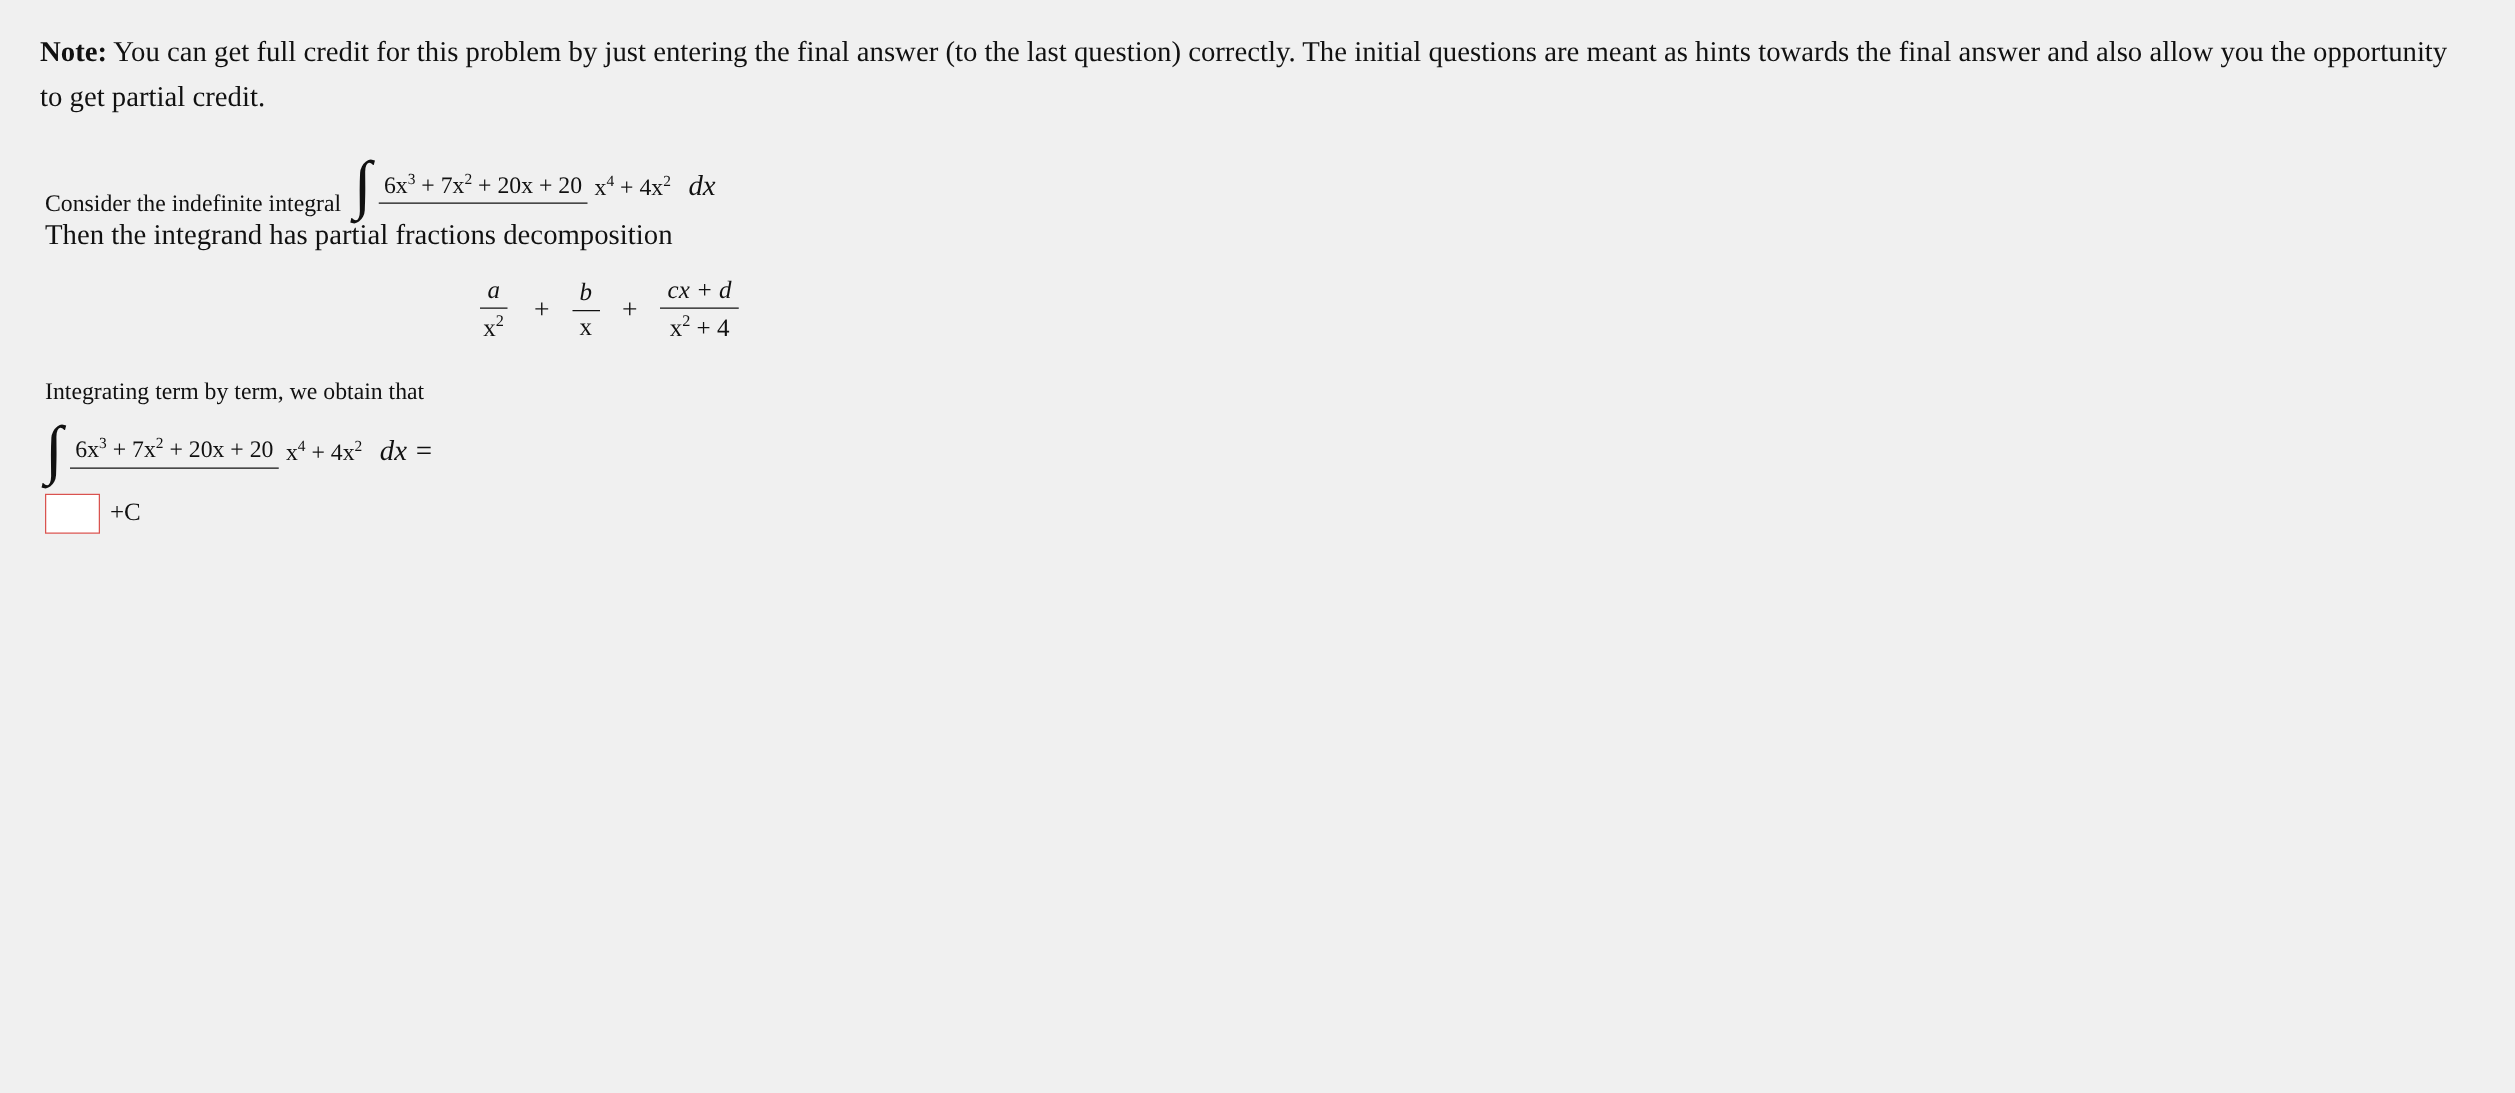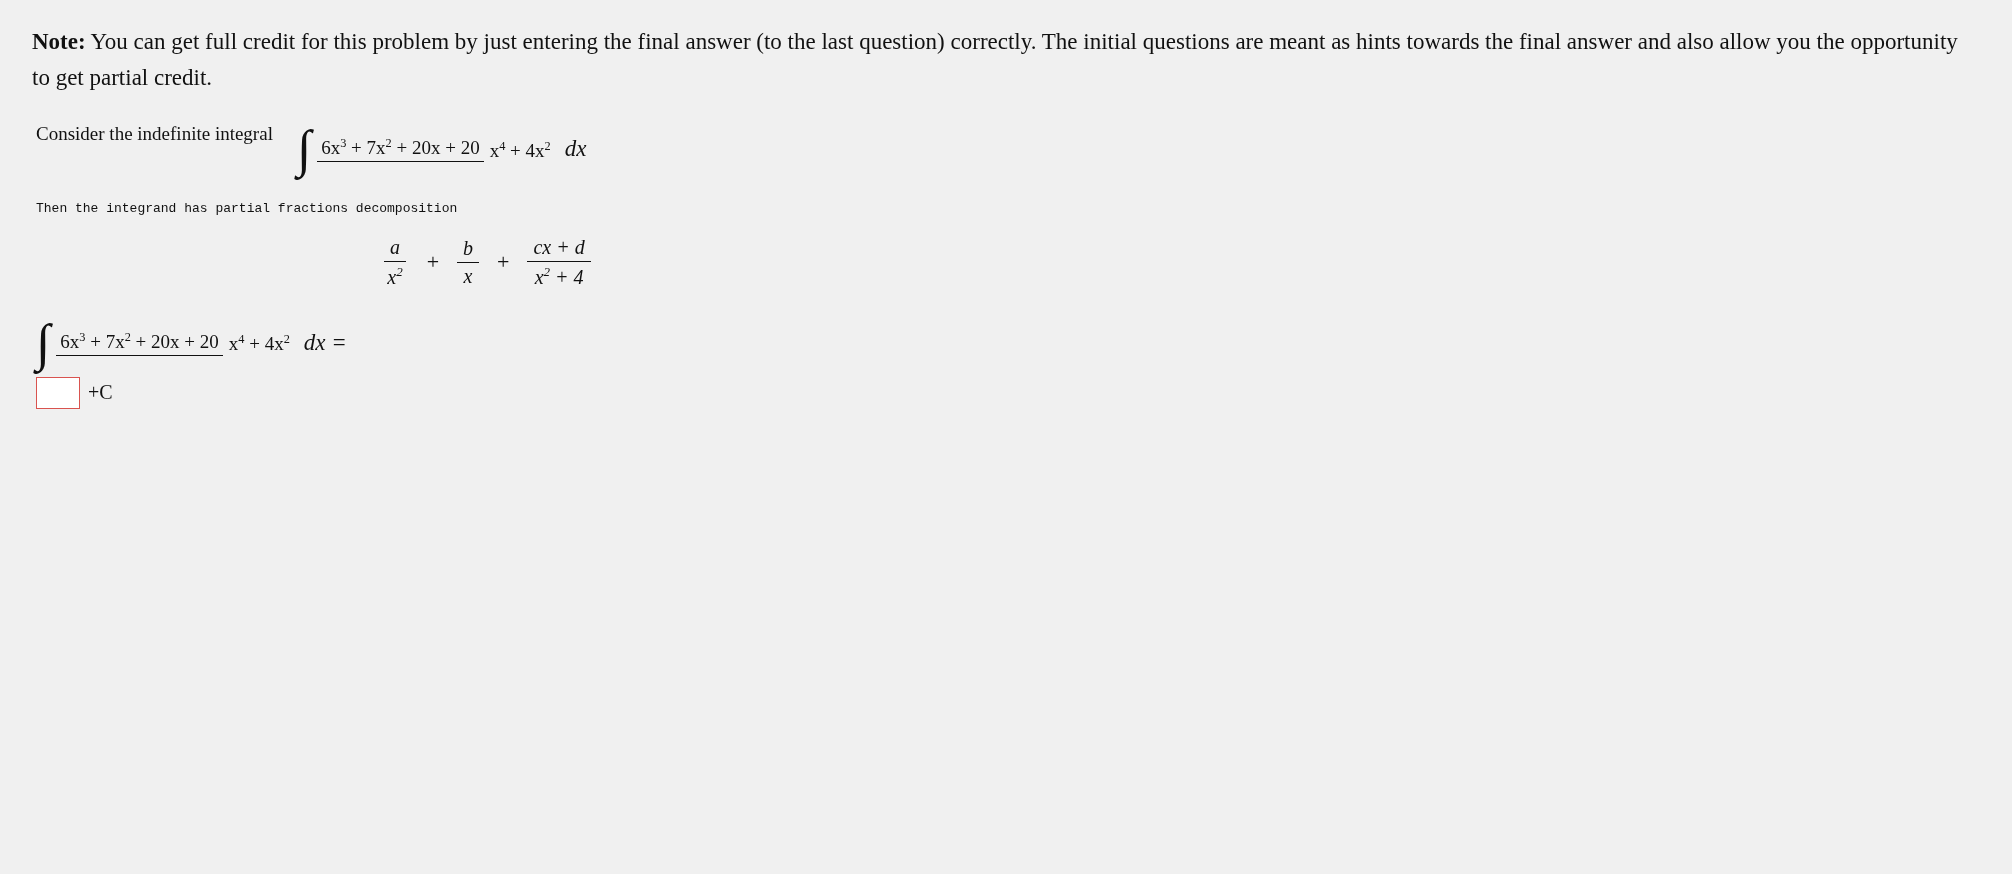--- a/index.html
+++ b/index.html
@@ -24,23 +24,23 @@
     .note-block strong {
       font-weight: bold;
     }
 
     .main-content {
       padding-left: 4px;
     }
 
     .consider-line {
       display: flex;
-      align-items: flex-start;
-      gap: 24px;
-      margin-bottom: 26px;
+      align-items: flex-end;
+      gap: 10px;
+      margin-bottom: 0;
       font-size: 19px;
     }
 
     .consider-text {
       font-size: 19px;
       white-space: nowrap;
     }
 
     .integral-block {
       display: inline-flex;
@@ -77,23 +77,22 @@
       white-space: nowrap;
     }
 
     .dx-label {
       font-style: italic;
       margin-left: 6px;
       font-size: 23px;
     }
 
     .then-line {
-      font-size: 13px;
+      font-size: 23px;
       margin-bottom: 20px;
-      font-family: Liberation Mono, monospace;
     }
 
     .partial-fraction-display {
       display: flex;
       justify-content: center;
       align-items: center;
       margin: 18px 0 28px 0;
       font-size: 20px;
       gap: 18px;
       max-width: 900px;
@@ -108,21 +107,20 @@
     .pf-numer {
       border-bottom: 1.5px solid #111;
       padding: 0 6px 2px 6px;
       text-align: center;
       font-style: italic;
     }
 
     .pf-denom {
       padding: 2px 6px 0 6px;
       text-align: center;
-      font-style: italic;
     }
 
     .plus-sign {
       font-size: 22px;
       margin-bottom: 2px;
     }
 
     .where-section {
       margin-top: 10px;
       font-size: 19px;
@@ -226,20 +224,21 @@
     </div>
     <span class="plus-sign">+</span>
     <div class="pf-term">
       <span class="pf-numer"><i>cx</i> + <i>d</i></span>
       <span class="pf-denom">x<sup>2</sup> + 4</span>
     </div>
   </div>
 
 
   <div class="integrating-section">
+    <div class="integrating-line">Integrating term by term, we obtain that</div>
 
     <div class="integral-result-line">
       <div class="integral-block">
         <span class="integral-sign">∫</span>
         <div class="fraction">
           <span class="numer">6x<sup>3</sup> + 7x<sup>2</sup> + 20x + 20</span>
           <span class="denom">x<sup>4</sup> + 4x<sup>2</sup></span>
         </div>
         <span class="dx-label">dx =</span>
       </div>

